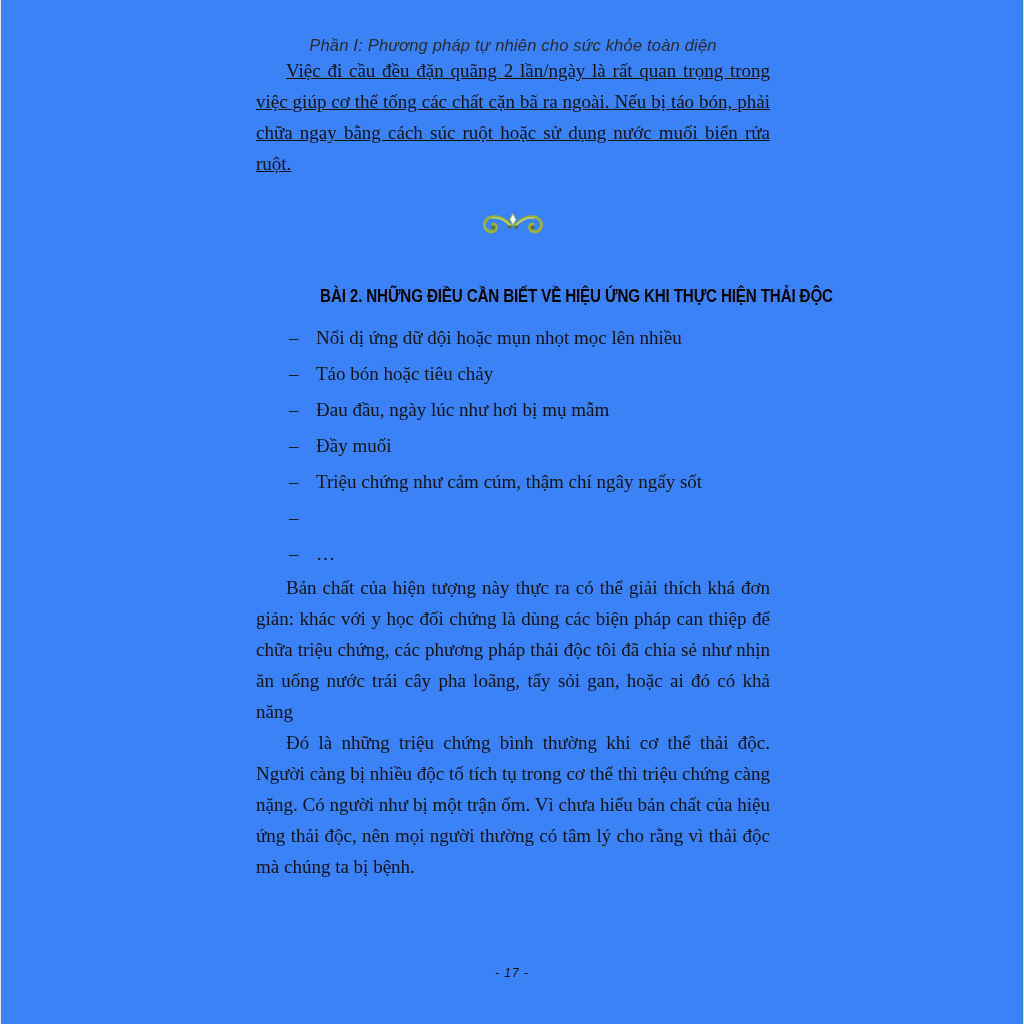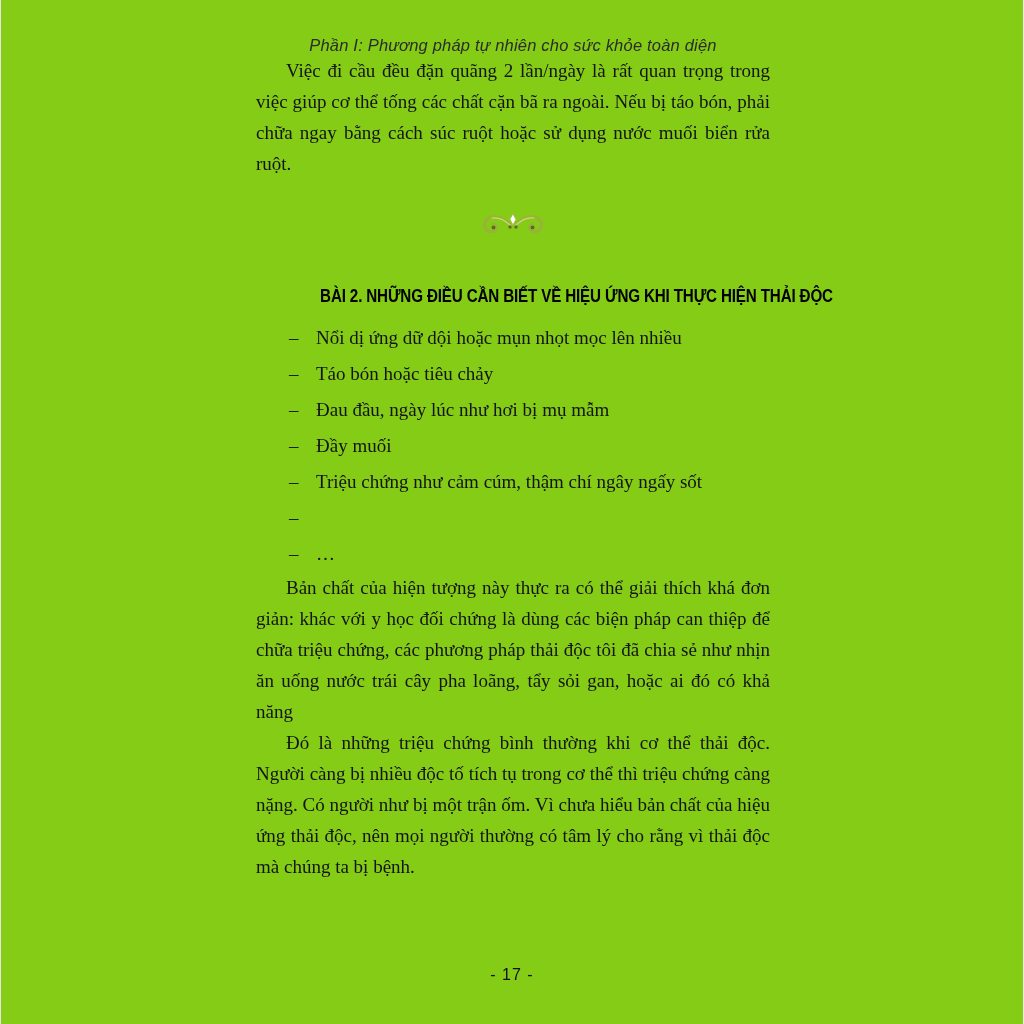--- a/index.html
+++ b/index.html
@@ -5,21 +5,21 @@
   html, body {
     margin: 0;
     padding: 0;
     background: #ffffff;
   }
   .page {
     position: relative;
     width: 1024px;
     height: 1024px;
     margin: 0 auto;
-    background: #84cc16;
+    background: #3b82f6;
     border-left: 1px solid #e4e4e4;
     border-right: 1px solid #ececec;
     box-sizing: border-box;
     overflow: hidden;
     font-family: "Liberation Serif", "DejaVu Serif", serif;
     color: #1a1a1a;
   }
   .content {
     position: absolute;
     left: 255px;
@@ -37,21 +37,21 @@
     letter-spacing: 0.2px;
   }
   p.body-par {
     font-size: 19px;
     line-height: 31px;
     text-align: justify;
     text-indent: 30px;
     margin: 0;
     color: #141414;
   }
-  .par-1 { margin-top: 33px; }
+  .par-1 { margin-top: 33px; text-decoration: underline; }
   .ornament-wrap {
     margin-top: 30px;
     text-align: center;
     height: 32px;
   }
   .section-title-wrap {
     margin-top: 44px;
     text-align: center;
     white-space: nowrap;
     overflow: visible;
@@ -87,23 +87,24 @@
   }
   .par-3 { margin-top: 12px; }
   .par-4 { margin-top: 14px; }
   .page-footer {
     position: absolute;
     left: 0;
     width: 100%;
     top: 966px;
     text-align: center;
     font-family: "Liberation Sans", "DejaVu Sans", sans-serif;
-    font-size: 16px;
+    font-size: 12px;
     color: #111111;
     letter-spacing: 1px;
+    font-style: italic;
   }
 </style>
 </head>
 <body>
 
 <div class="page">
   <div class="content">
 
     <div class="running-header">Phần I: Phương pháp tự nhiên cho sức khỏe toàn diện</div>
 

